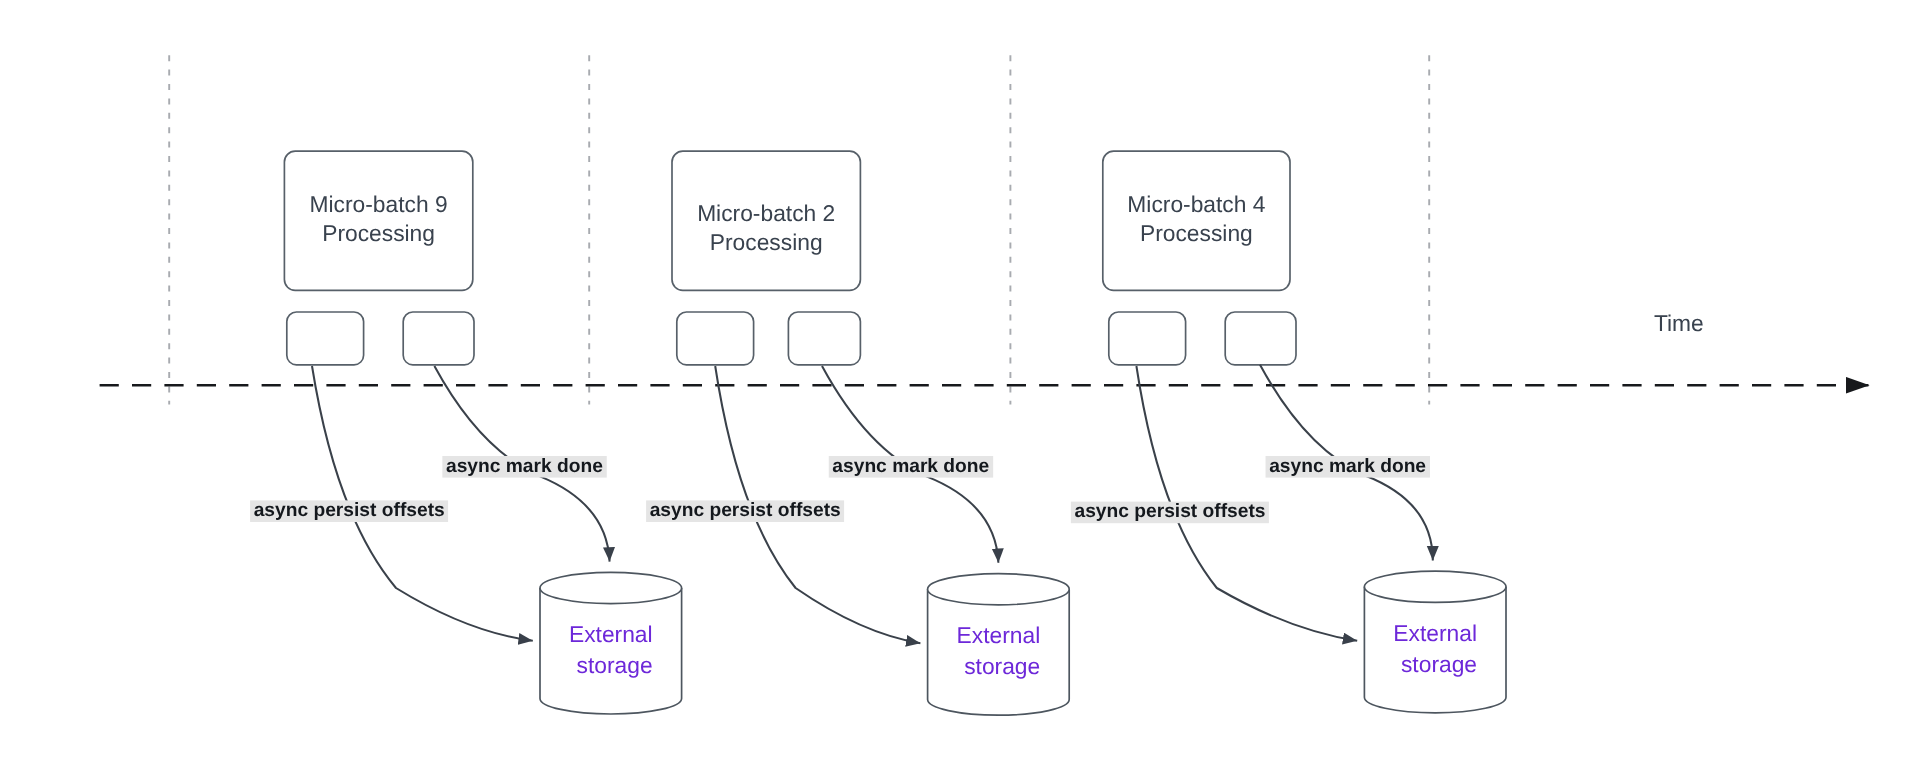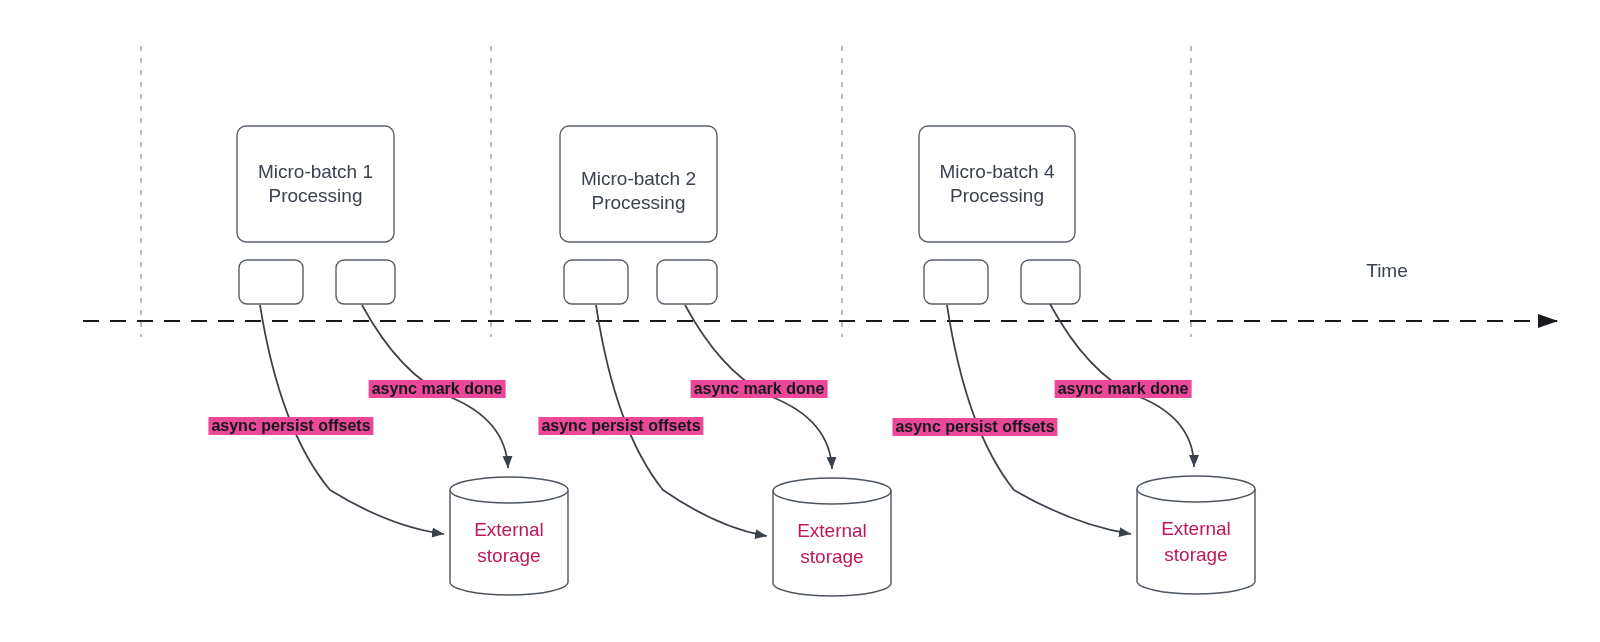--- a/index.html
+++ b/index.html
@@ -21,42 +21,43 @@
     white-space: pre-line;
     font-size: 19px;
     line-height: 24px;
     color: #39424e;
   }
   .storage-label {
     position: absolute;
     display: flex;
     align-items: center;
     justify-content: center;
-    text-align: center;
+    text-align: right;
     white-space: pre-line;
     font-size: 19px;
     line-height: 26px;
-    color: #be185d;
+    color: #6d28d9;
   }
   .async-label {
     position: absolute;
     transform: translate(-50%, -50%);
     font-size: 16px;
     font-weight: bold;
     color: #14181d;
-    background: #ec4899;
+    background: #e5e5e5;
     padding: 0 3px;
     white-space: nowrap;
   }
   .time-label {
     position: absolute;
     transform: translate(-50%, -50%);
     font-size: 19px;
     color: #39424e;
     white-space: nowrap;
+    margin-left: 12px;
   }
 </style>
 </head>
 <body>
 
 <div class="canvas">
 
   <svg class="layer" width="1600" height="642" viewBox="0 0 1600 642">
     <defs>
       <marker id="curveArrow" markerUnits="userSpaceOnUse" markerWidth="14" markerHeight="12" refX="12" refY="5" orient="auto">
@@ -92,21 +93,21 @@
 
     <rect x="919" y="126" width="156" height="116" rx="9" fill="#ffffff" stroke="#576069" stroke-width="1.4"></rect>
     <rect x="924" y="260" width="64" height="44" rx="8" fill="#ffffff" stroke="#576069" stroke-width="1.4"></rect>
     <rect x="1021" y="260" width="59" height="44" rx="8" fill="#ffffff" stroke="#576069" stroke-width="1.4"></rect>
     <path d="M1137,489 v92 a59,13 0 0 0 118,0 v-92" fill="#ffffff" stroke="#4d565f" stroke-width="1.4"></path>
     <ellipse cx="1196" cy="489" rx="59" ry="13" fill="#ffffff" stroke="#4d565f" stroke-width="1.4"></ellipse>
     <path d="M947,305 Q966,430 1014,490 Q1074,525 1131,534" fill="none" stroke="#3a414a" stroke-width="1.7" marker-end="url(#curveArrow)"></path>
     <path d="M1050,304 Q1088,374 1137,396 Q1194,418 1194,467" fill="none" stroke="#3a414a" stroke-width="1.7" marker-end="url(#curveArrow)"></path>
   </svg>
 
-  <div class="box-label" style="left:237px; top:126px; width:157px; height:116px;">Micro-batch 1
+  <div class="box-label" style="left:237px; top:126px; width:157px; height:116px;">Micro-batch 9
 Processing</div>
   <div class="box-label" style="left:560px; top:126px; width:157px; height:129px;">Micro-batch 2
 Processing</div>
   <div class="box-label" style="left:919px; top:126px; width:156px; height:116px;">Micro-batch 4
 Processing</div>
 
   <div class="async-label" style="left:291px; top:426px;">async persist offsets</div>
   <div class="async-label" style="left:437px; top:389px;">async mark done</div>
 
   <div class="async-label" style="left:621px; top:426px;">async persist offsets</div>

